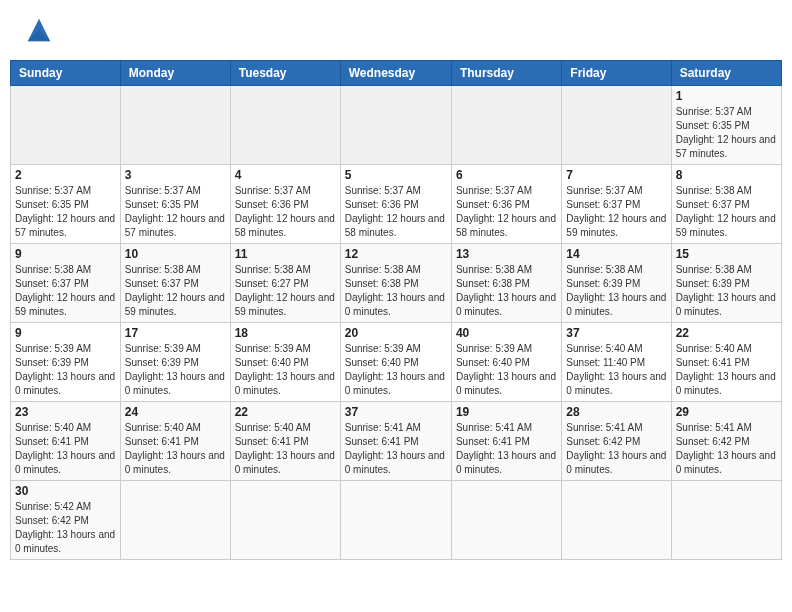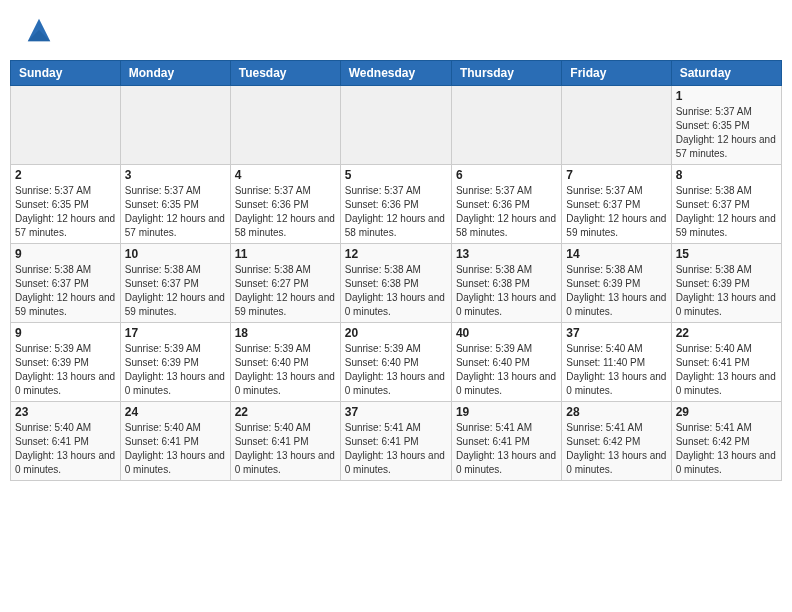--- a/index.html
+++ b/index.html
@@ -311,14 +311,28 @@
 Sunset: 6:42 PM
 Daylight: 13 hours and 0 minutes.</div>
         </td>
         <td>
           <span class="day-num">29</span>
           <div class="day-info">Sunrise: 5:41 AM
 Sunset: 6:42 PM
 Daylight: 13 hours and 0 minutes.</div>
         </td>
       </tr>
+      <tr class="last-row">
+        <td>
+          <span class="day-num">30</span>
+          <div class="day-info">Sunrise: 5:42 AM
+Sunset: 6:42 PM
+Daylight: 13 hours and 0 minutes.</div>
+        </td>
+        <td class="empty"></td>
+        <td class="empty"></td>
+        <td class="empty"></td>
+        <td class="empty"></td>
+        <td class="empty"></td>
+        <td class="empty"></td>
+      </tr>
     </tbody>
 </table>
 
 </body></html>

